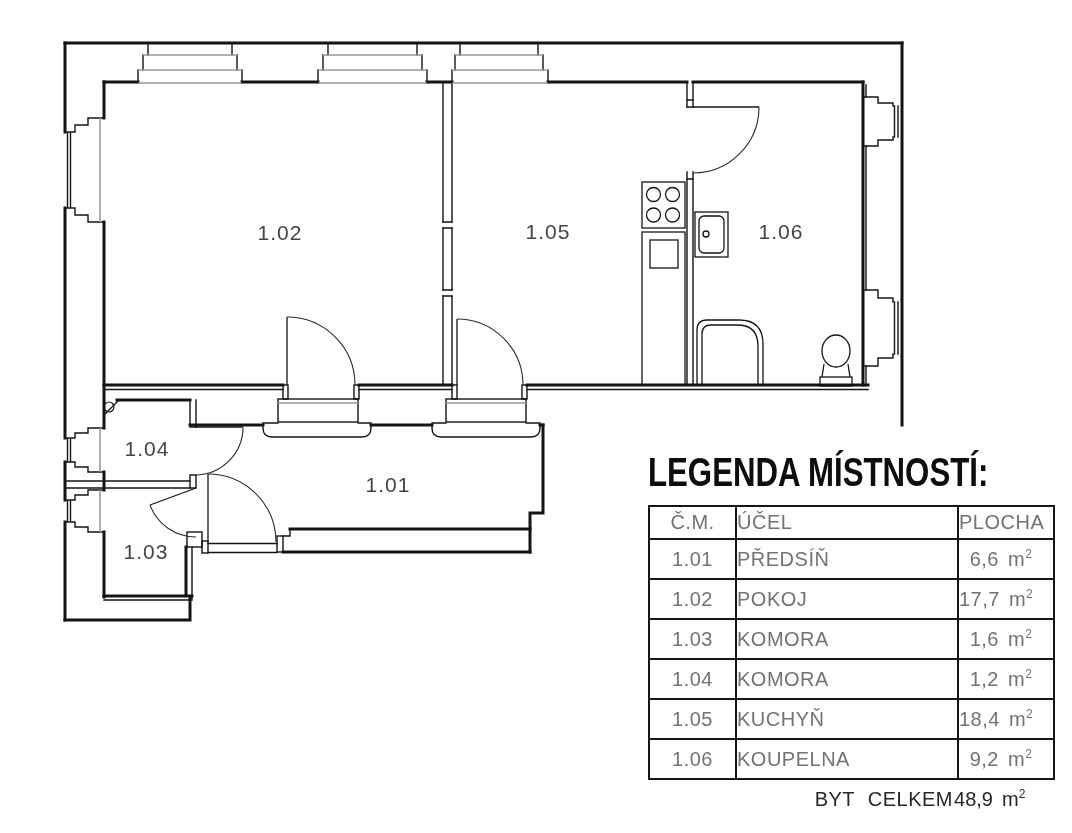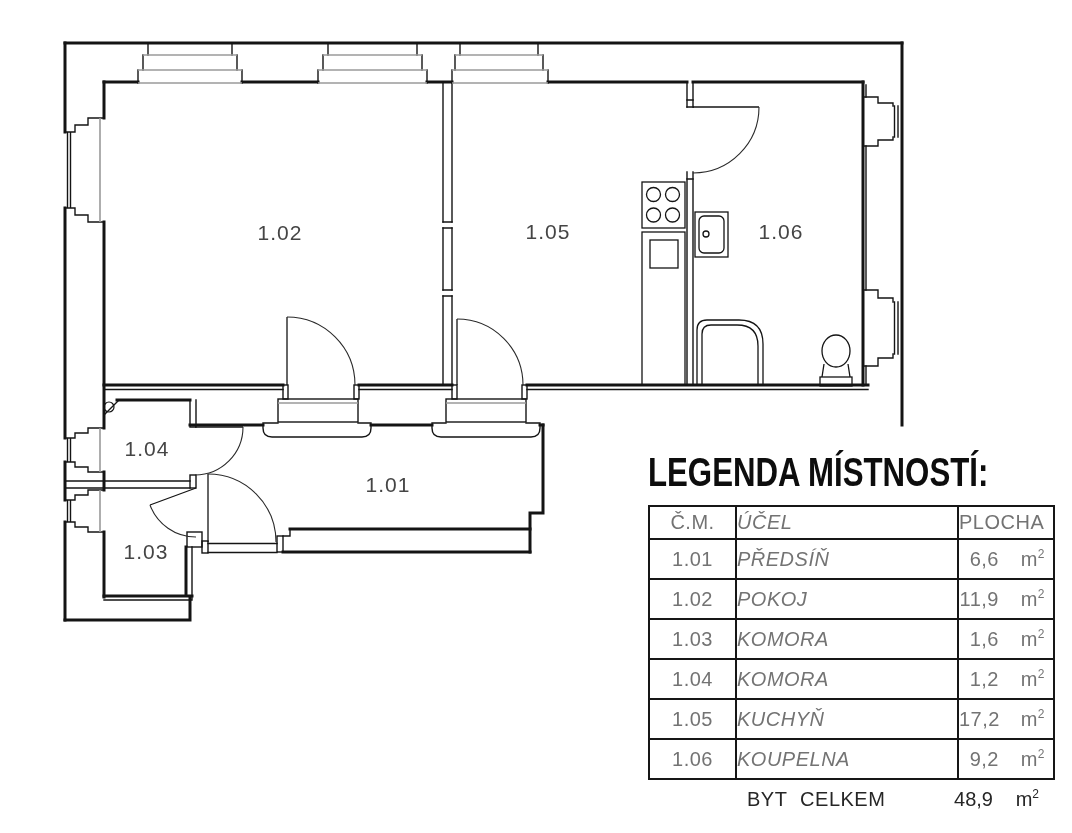--- a/index.html
+++ b/index.html
@@ -23,32 +23,32 @@
     border-collapse:collapse;table-layout:fixed;margin-top:13px;
     width:399px;
   }
   table.legend-table td{
     border:2px solid #161616;
     font-size:20px;color:#737373;letter-spacing:0.5px;
     padding:0;height:38px;vertical-align:middle;
   }
   table.legend-table tr.hdr td{height:31px;}
   td.c-num{text-align:center;width:85px;}
-  td.c-name{padding-left:14px;width:220px;font-style:italic;}
+  td.c-name{padding-left:14px;width:220px;}
   td.c-area{width:94px;}
-  .areacell{display:flex;justify-content:space-between;align-items:center;padding-right:8px;}
+  .areacell{display:flex;justify-content:flex-start;align-items:center;padding-right:8px;}
   .areacell .num{display:inline-block;min-width:40px;text-align:right;}
   .areacell .unit{margin-left:9px;white-space:nowrap;}
   .areacell sup{font-size:12px;line-height:0;}
   .hdr .areacell{padding-right:0;}
   .total-row{
     display:grid;grid-template-columns:85px 220px 94px;width:399px;margin-top:8px;
     font-size:20px;color:#262626;
   }
-  .total-label{grid-column:2;padding-left:14px;word-spacing:7px;letter-spacing:0.5px;}
+  .total-label{grid-column:2;padding-left:14px;word-spacing:7px;letter-spacing:0.5px;text-align:right;}
   .total-area{grid-column:3;}
 </style>
 </head>
 <body>
 
 <div class="canvas">
 
   <svg class="plan-svg" width="1072" height="833" viewBox="0 0 1072 833">
 
     <g stroke="#141414" stroke-width="3" fill="none" stroke-linecap="square">
@@ -202,21 +202,21 @@
                 <span class="num">6,6</span>
                 <span class="unit"><span>m</span><sup>2</sup></span>
               </div>
           </td>
         </tr>
         <tr>
           <td class="c-num">1.02</td>
           <td class="c-name">POKOJ</td>
           <td class="c-area">
             <div class="areacell">
-                <span class="num">11,9</span>
+                <span class="num">17,7</span>
                 <span class="unit"><span>m</span><sup>2</sup></span>
               </div>
           </td>
         </tr>
         <tr>
           <td class="c-num">1.03</td>
           <td class="c-name">KOMORA</td>
           <td class="c-area">
             <div class="areacell">
                 <span class="num">1,6</span>
@@ -232,21 +232,21 @@
                 <span class="num">1,2</span>
                 <span class="unit"><span>m</span><sup>2</sup></span>
               </div>
           </td>
         </tr>
         <tr>
           <td class="c-num">1.05</td>
           <td class="c-name">KUCHYŇ</td>
           <td class="c-area">
             <div class="areacell">
-                <span class="num">17,2</span>
+                <span class="num">18,4</span>
                 <span class="unit"><span>m</span><sup>2</sup></span>
               </div>
           </td>
         </tr>
         <tr>
           <td class="c-num">1.06</td>
           <td class="c-name">KOUPELNA</td>
           <td class="c-area">
             <div class="areacell">
                 <span class="num">9,2</span>

